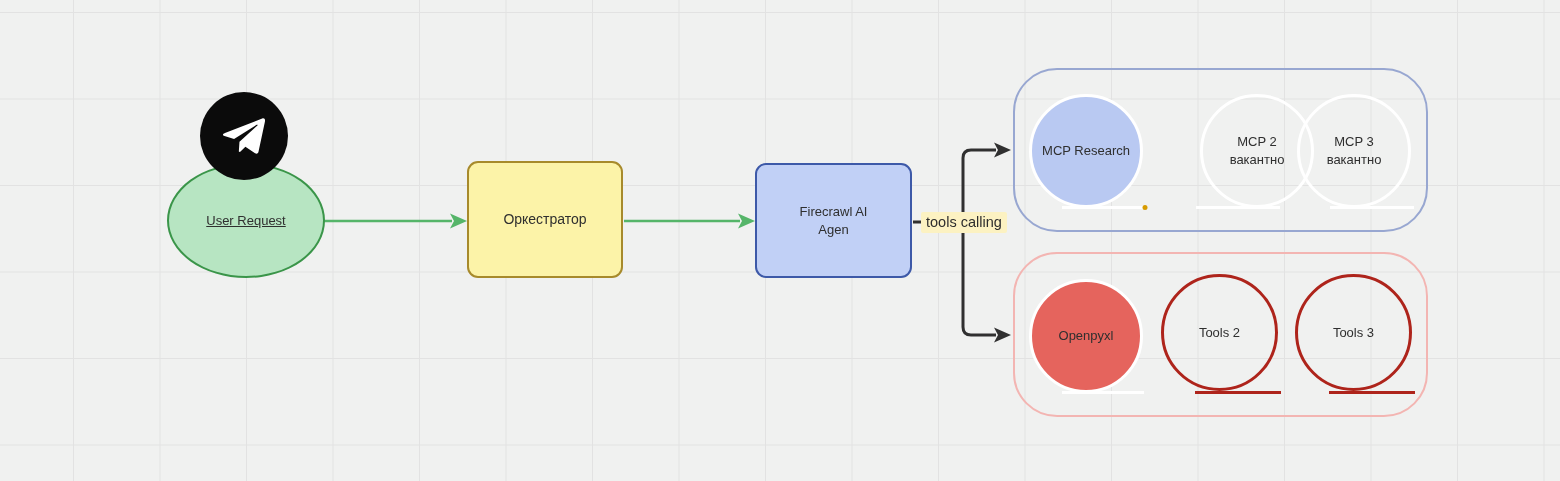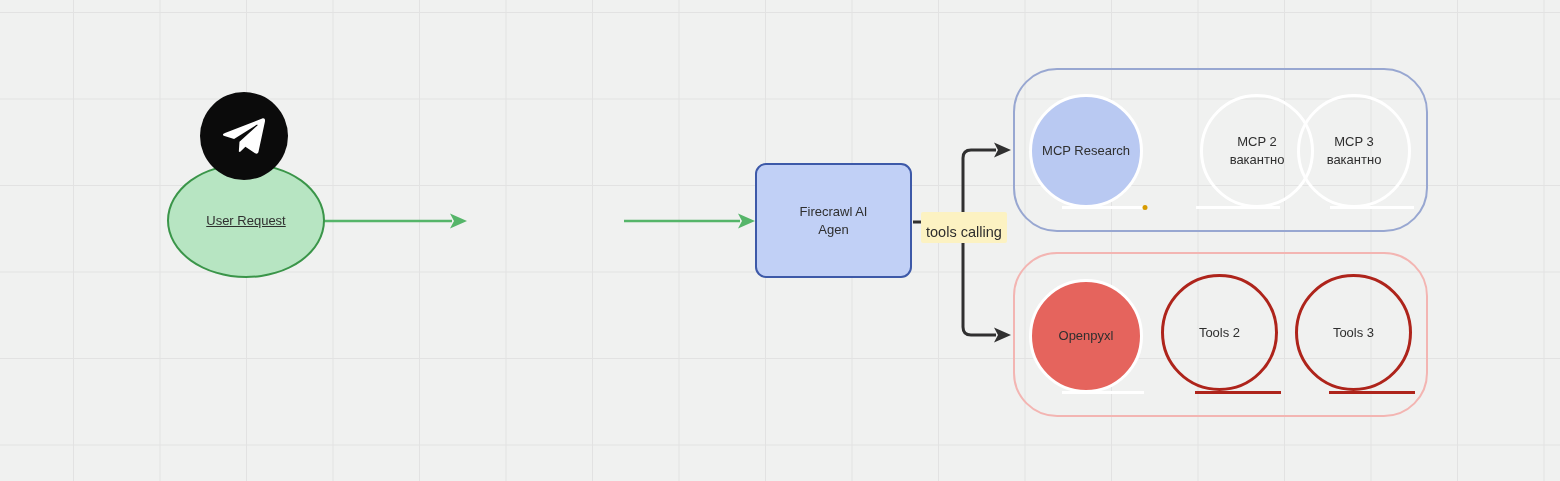--- a/index.html
+++ b/index.html
@@ -86,21 +86,21 @@
   .c-openpyxl {
     left: 1029px; top: 279px; width: 114px; height: 114px;
     background: var(--red-fill); border: 3px solid #ffffff;
   }
   .c-tools2 { left: 1161px; top: 274px; width: 117px; height: 117px; border: 3px solid var(--tools-circle-stroke); }
   .c-tools3 { left: 1295px; top: 274px; width: 117px; height: 117px; border: 3px solid var(--tools-circle-stroke); text-align: center; }
 
   .edge-label {
     position: absolute; left: 921px; top: 212px;
     background: var(--label-bg);
-    padding: 12px 5px 3px 5px;
+    padding: 2px 5px 3px 5px;
     font-size: 14.5px;
     border-radius: 2px;
     color: #2d2d2d;
   }
 </style>
 </head>
 <body>
 
 <div class="canvas">
 
@@ -131,20 +131,23 @@
   <div class="node ellipse">
     <span>User Request</span>
   </div>
 
   <div class="telegram-badge">
     <svg width="56" height="56" viewBox="0 0 24 24">
       <path fill="#ffffff" d="M9.78 18.65l.28-4.23 7.68-6.92c.34-.31-.07-.46-.52-.19L7.74 13.3 3.64 12c-.88-.25-.89-.86.2-1.3l15.97-6.16c.73-.33 1.43.18 1.15 1.3l-2.72 12.81c-.19.91-.74 1.13-1.5.71L12.6 16.6l-1.99 1.93c-.23.23-.42.42-.83.12z"></path>
     </svg>
   </div>
 
+  <div class="node box orchestrator">
+    <span>Оркестратор</span>
+  </div>
 
   <div class="node box research">
     <span>Firecrawl AI
 Agen</span>
   </div>
 
   <div class="edge-label">tools calling</div>
 
   <div class="node circle c-firecrawl">
     <span>MCP Research</span>

